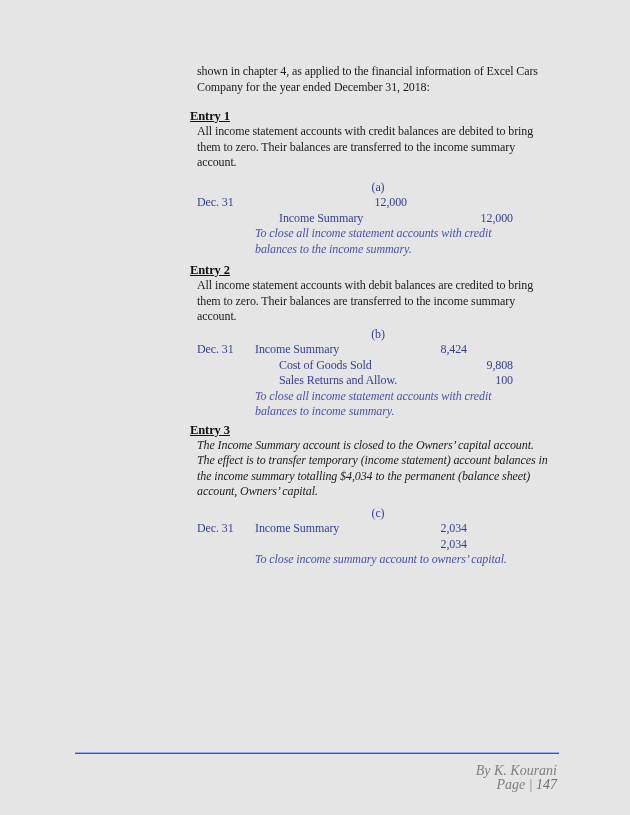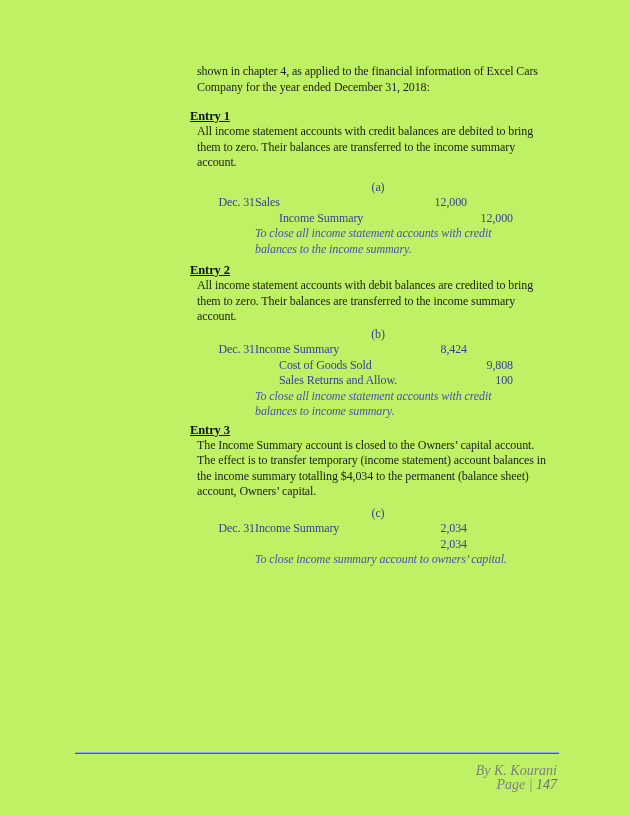--- a/index.html
+++ b/index.html
@@ -4,21 +4,21 @@
 <style>
   * { margin: 0; padding: 0; box-sizing: border-box; }
   html, body { background: #ffffff; }
   body {
     width: 630px; height: 815px;
     position: relative;
     font-family: "Liberation Serif", "DejaVu Serif", serif;
     color: #1c1c1c;
     overflow: hidden;
   }
-  .page { position: absolute; inset: 0; background: #bef264; }
+  .page { position: absolute; inset: 0; background: #e5e5e5; }
 
   .content {
     position: absolute;
     left: 197px; top: 64px;
     width: 354px;
     font-size: 12px;
     line-height: 15.5px;
     letter-spacing: -0.1px;
   }
 
@@ -29,39 +29,39 @@
     line-height: 16px;
     font-weight: bold;
     color: #111111;
     margin-left: -7px;
     text-decoration: underline;
   }
   .mt-h1 { margin-top: 13px; }
   .mt-h  { margin-top: 5px; }
   .mt-h3 { margin-top: 2px; }
   .mt-p  { margin-top: 14px; }
-  .mt-p3 { margin-top: 8px; }
+  .mt-p3 { margin-top: 8px; font-style: italic; }
 
   
   .journal { width: 316px; color: #343f9b; }
   .j-label {
     width: 316px;
     text-align: center;
     padding-left: 46px;
   }
   .j-a { margin-top: 9px; }
   .j-b { margin-top: 2px; }
   .j-c { margin-top: 6px; }
 
   .j-row {
     display: grid;
     grid-template-columns: 58px 1fr 60px 46px;
     width: 316px;
   }
-  .j-date { white-space: nowrap; text-align: right; }
+  .j-date { white-space: nowrap; }
   .j-account { white-space: nowrap; }
   .j-row.indent .j-account { padding-left: 24px; }
   .j-debit, .j-credit { text-align: right; white-space: nowrap; }
 
   .j-note {
     margin-left: 58px;
     width: 262px;
     font-style: italic;
     color: #4752b5;
   }
@@ -94,21 +94,20 @@
 
     <p class="body-text">shown in chapter 4, as applied to the financial information of Excel Cars Company for the year ended December 31, 2018:</p>
 
     <h2 class="entry-heading mt-h1">Entry 1</h2>
     <p class="body-text mt-p">All income statement accounts with credit balances are debited to bring them to zero. Their balances are transferred to the income summary account.</p>
 
     <div class="journal">
       <div class="j-label j-a">(a)</div>
       <div class="j-row">
         <span class="j-date">Dec. 31</span>
-        <span class="j-account">Sales</span>
         <span class="j-debit">12,000</span>
         <span class="j-credit"></span>
       </div>
       <div class="j-row indent">
         <span class="j-date"></span>
         <span class="j-account">Income Summary</span>
         <span class="j-debit"></span>
         <span class="j-credit">12,000</span>
       </div>
       <div class="j-note">To close all income statement accounts with credit balances to the income summary.</div>

